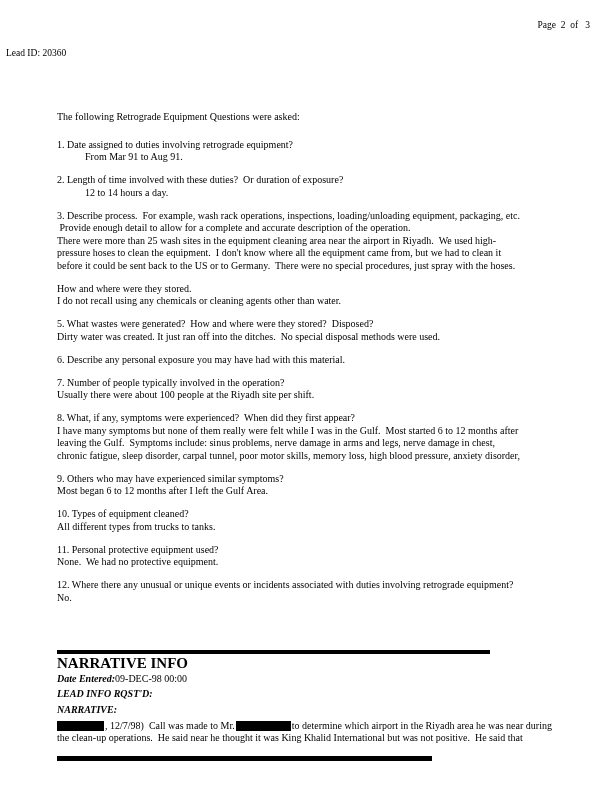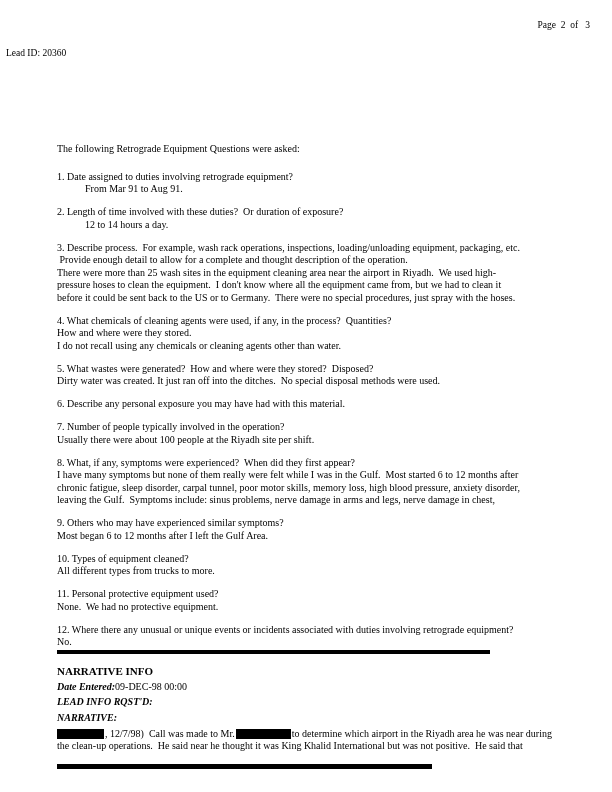--- a/index.html
+++ b/index.html
@@ -14,26 +14,26 @@
     overflow:hidden;
   }
   .hdr-left  { position:absolute; left:6px;  top:20px; font-size:9.5px;margin-top:28px; }
   .hdr-right { position:absolute; right:22px; top:20px; font-size:9.5px; text-align:right; }
   .pre { white-space:pre; }
   .content {
     position:absolute; left:57px; top:111px; width:520px;
     font-size:10px;
   }
   .line { line-height:12.5px; white-space:pre; }
-  .intro { margin-bottom:15px;margin-top:32px; }
+  .intro { margin-bottom:15px; }
   .block { margin-bottom:10.5px; }
   .indent { padding-left:28px; }
   .footer { position:absolute; left:57px; top:650px; width:520px; font-size:10px; }
   .rule { width:433px; height:3.5px; background:#000; }
-  .f-heading { font-weight:bold; font-size:11px; line-height:13px; margin-top:11px; }
+  .f-heading { font-weight:bold; font-size:15px; line-height:13px; margin-top:3px; }
   .f-line { line-height:13px; margin-top:2px; }
   .bold { font-weight:bold;font-style:italic; }
   .narrative-label { margin-top:3px; }
   .n-line1 { margin-top:4px; }
   .redaction { display:inline-block; background:#000; height:10px; vertical-align:middle; }
   .r1 { width:47px; margin-right:1px; }
   .r2 { width:55px; margin:0 1px; }
   .bottom-bar { width:375px; height:5.5px; background:#000; margin-top:11px; }
 </style>
 </head>
@@ -52,28 +52,27 @@
       <div class="line indent">From Mar 91 to Aug 91.</div>
     </div>
 
     <div class="block">
       <div class="line">2. Length of time involved with these duties?  Or duration of exposure?</div>
       <div class="line indent">12 to 14 hours a day.</div>
     </div>
 
     <div class="block">
       <div class="line">3. Describe process.  For example, wash rack operations, inspections, loading/unloading equipment, packaging, etc.</div>
-      <div class="line"> Provide enough detail to allow for a complete and thought description of the operation.</div>
+      <div class="line"> Provide enough detail to allow for a complete and accurate description of the operation.</div>
       <div class="line">There were more than 25 wash sites in the equipment cleaning area near the airport in Riyadh.  We used high-</div>
       <div class="line">pressure hoses to clean the equipment.  I don't know where all the equipment came from, but we had to clean it</div>
       <div class="line">before it could be sent back to the US or to Germany.  There were no special procedures, just spray with the hoses.</div>
     </div>
 
     <div class="block">
-      <div class="line">4. What chemicals of cleaning agents were used, if any, in the process?  Quantities?</div>
       <div class="line">How and where were they stored.</div>
       <div class="line">I do not recall using any chemicals or cleaning agents other than water.</div>
     </div>
 
     <div class="block">
       <div class="line">5. What wastes were generated?  How and where were they stored?  Disposed?</div>
       <div class="line">Dirty water was created. It just ran off into the ditches.  No special disposal methods were used.</div>
     </div>
 
     <div class="block">
@@ -81,32 +80,32 @@
     </div>
 
     <div class="block">
       <div class="line">7. Number of people typically involved in the operation?</div>
       <div class="line">Usually there were about 100 people at the Riyadh site per shift.</div>
     </div>
 
     <div class="block">
       <div class="line">8. What, if any, symptoms were experienced?  When did they first appear?</div>
       <div class="line">I have many symptoms but none of them really were felt while I was in the Gulf.  Most started 6 to 12 months after</div>
+      <div class="line">leaving the Gulf.  Symptoms include: sinus problems, nerve damage in arms and legs, nerve damage in chest,</div>
       <div class="line">chronic fatigue, sleep disorder, carpal tunnel, poor motor skills, memory loss, high blood pressure, anxiety disorder,</div>
-      <div class="line">leaving the Gulf.  Symptoms include: sinus problems, nerve damage in arms and legs, nerve damage in chest,</div>
     </div>
 
     <div class="block">
       <div class="line">9. Others who may have experienced similar symptoms?</div>
       <div class="line">Most began 6 to 12 months after I left the Gulf Area.</div>
     </div>
 
     <div class="block">
       <div class="line">10. Types of equipment cleaned?</div>
-      <div class="line">All different types from trucks to more.</div>
+      <div class="line">All different types from trucks to tanks.</div>
     </div>
 
     <div class="block">
       <div class="line">11. Personal protective equipment used?</div>
       <div class="line">None.  We had no protective equipment.</div>
     </div>
 
     <div class="block">
       <div class="line">12. Where there any unusual or unique events or incidents associated with duties involving retrograde equipment?</div>
       <div class="line">No.</div>

